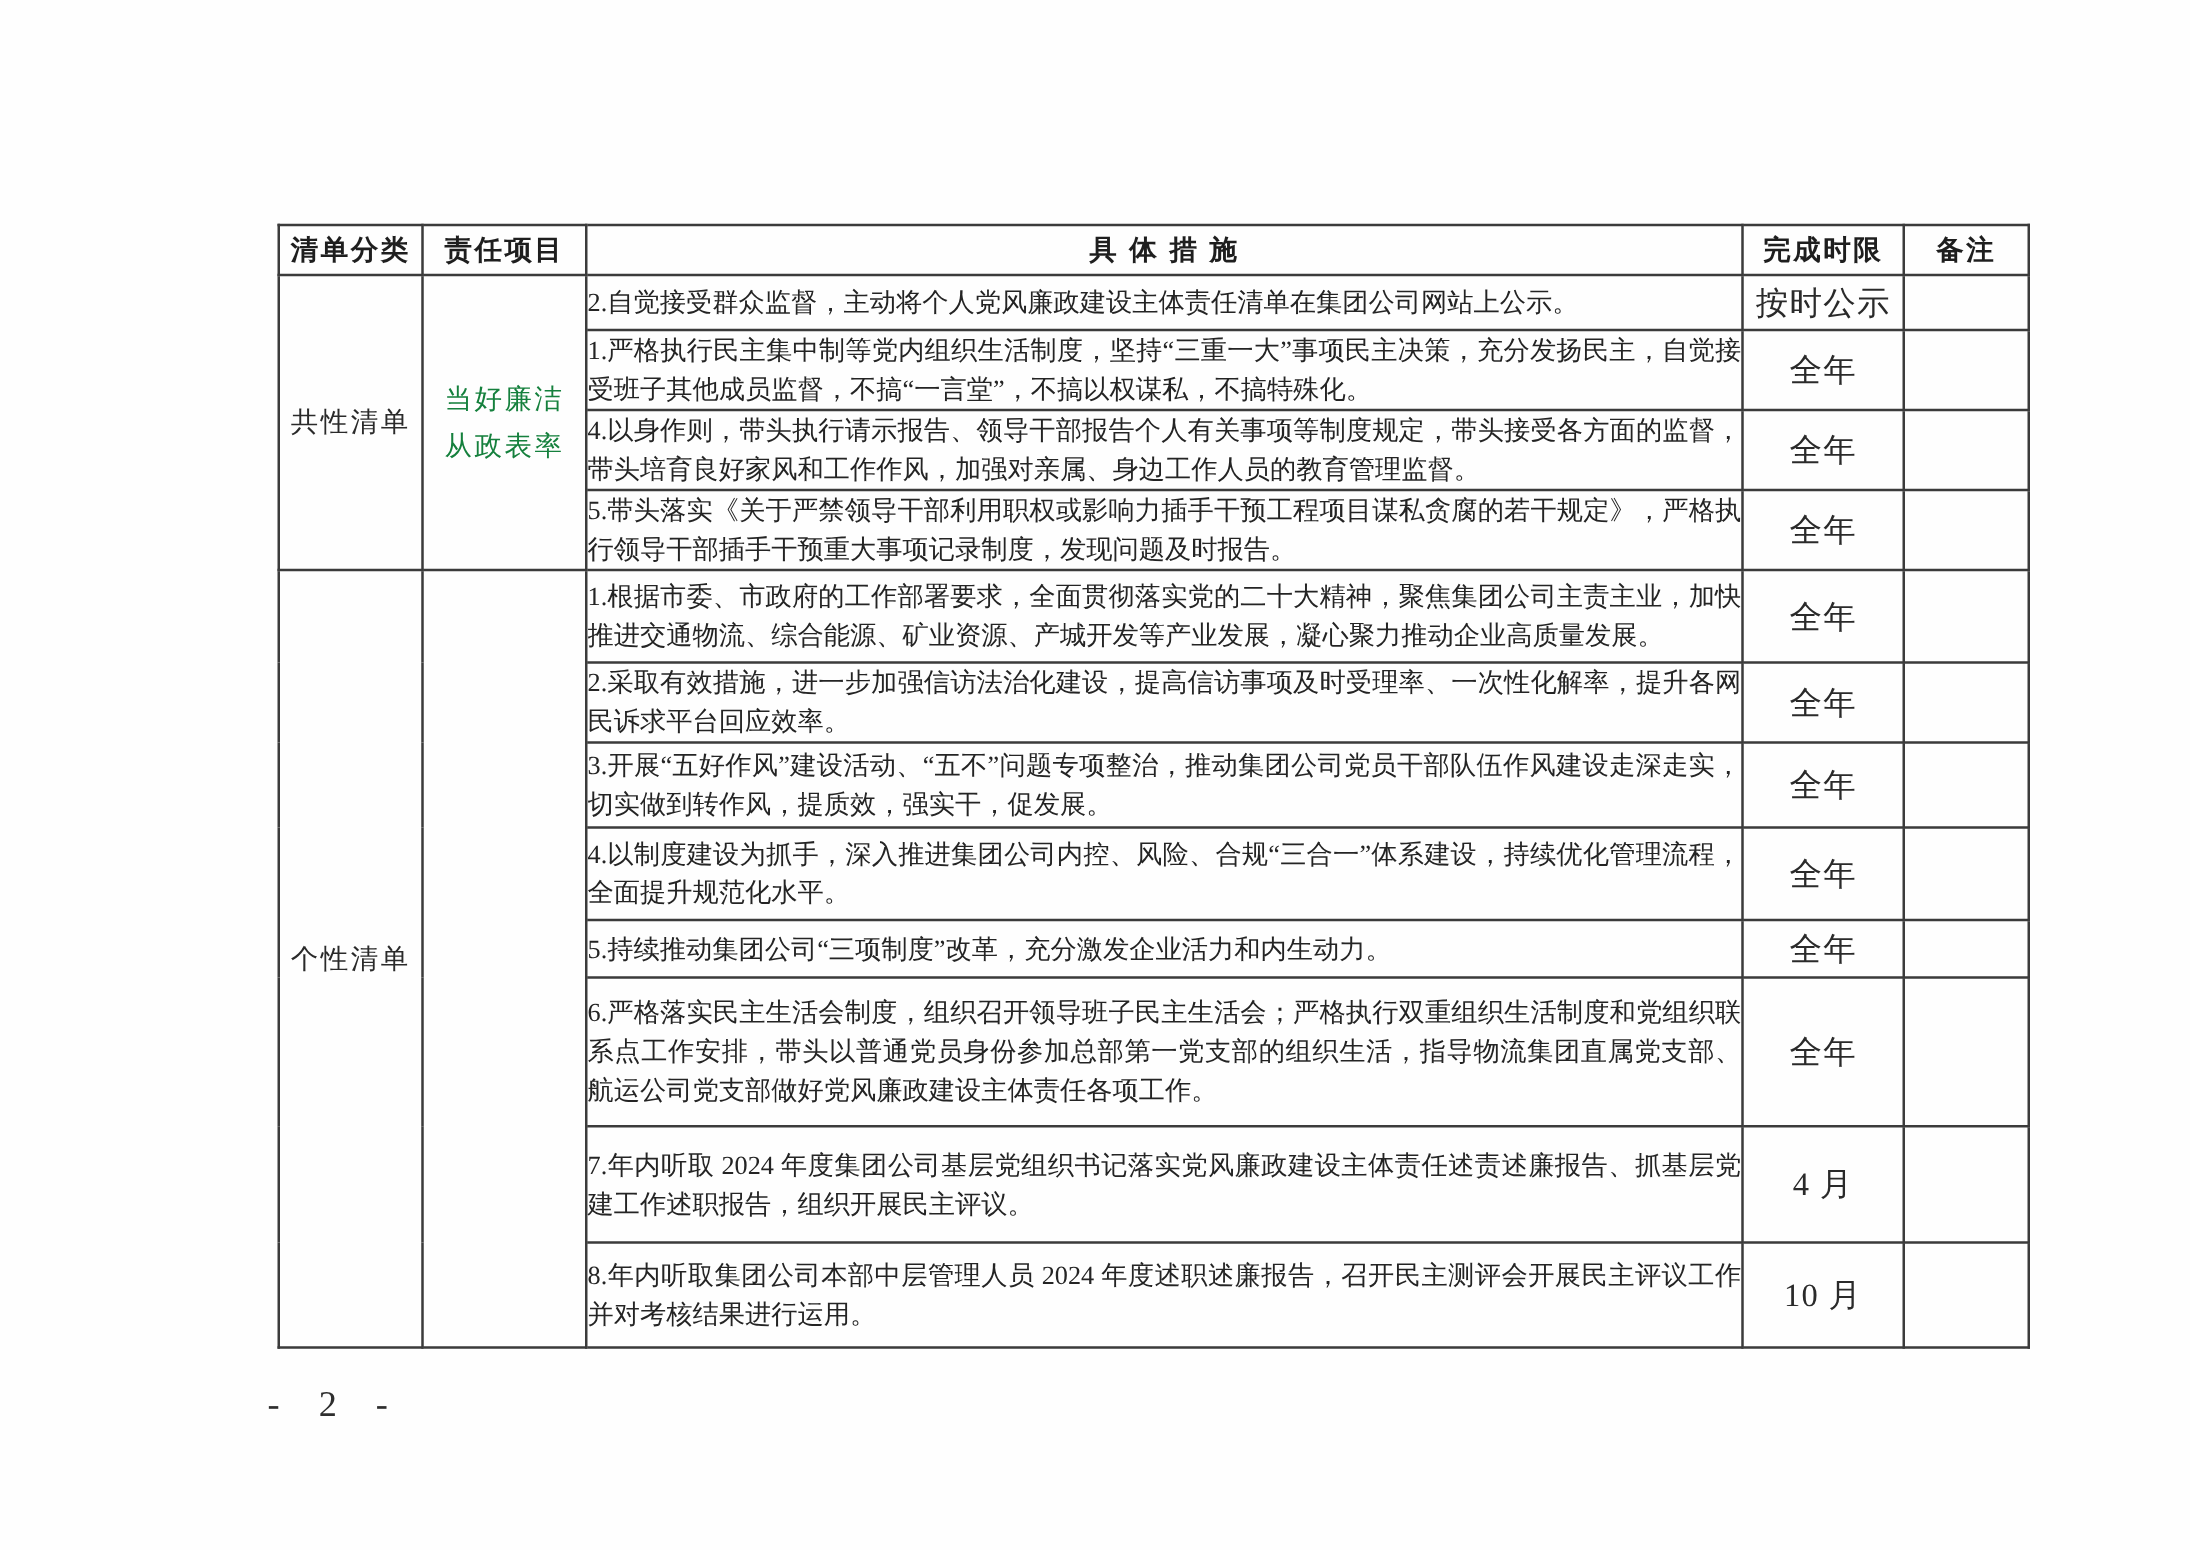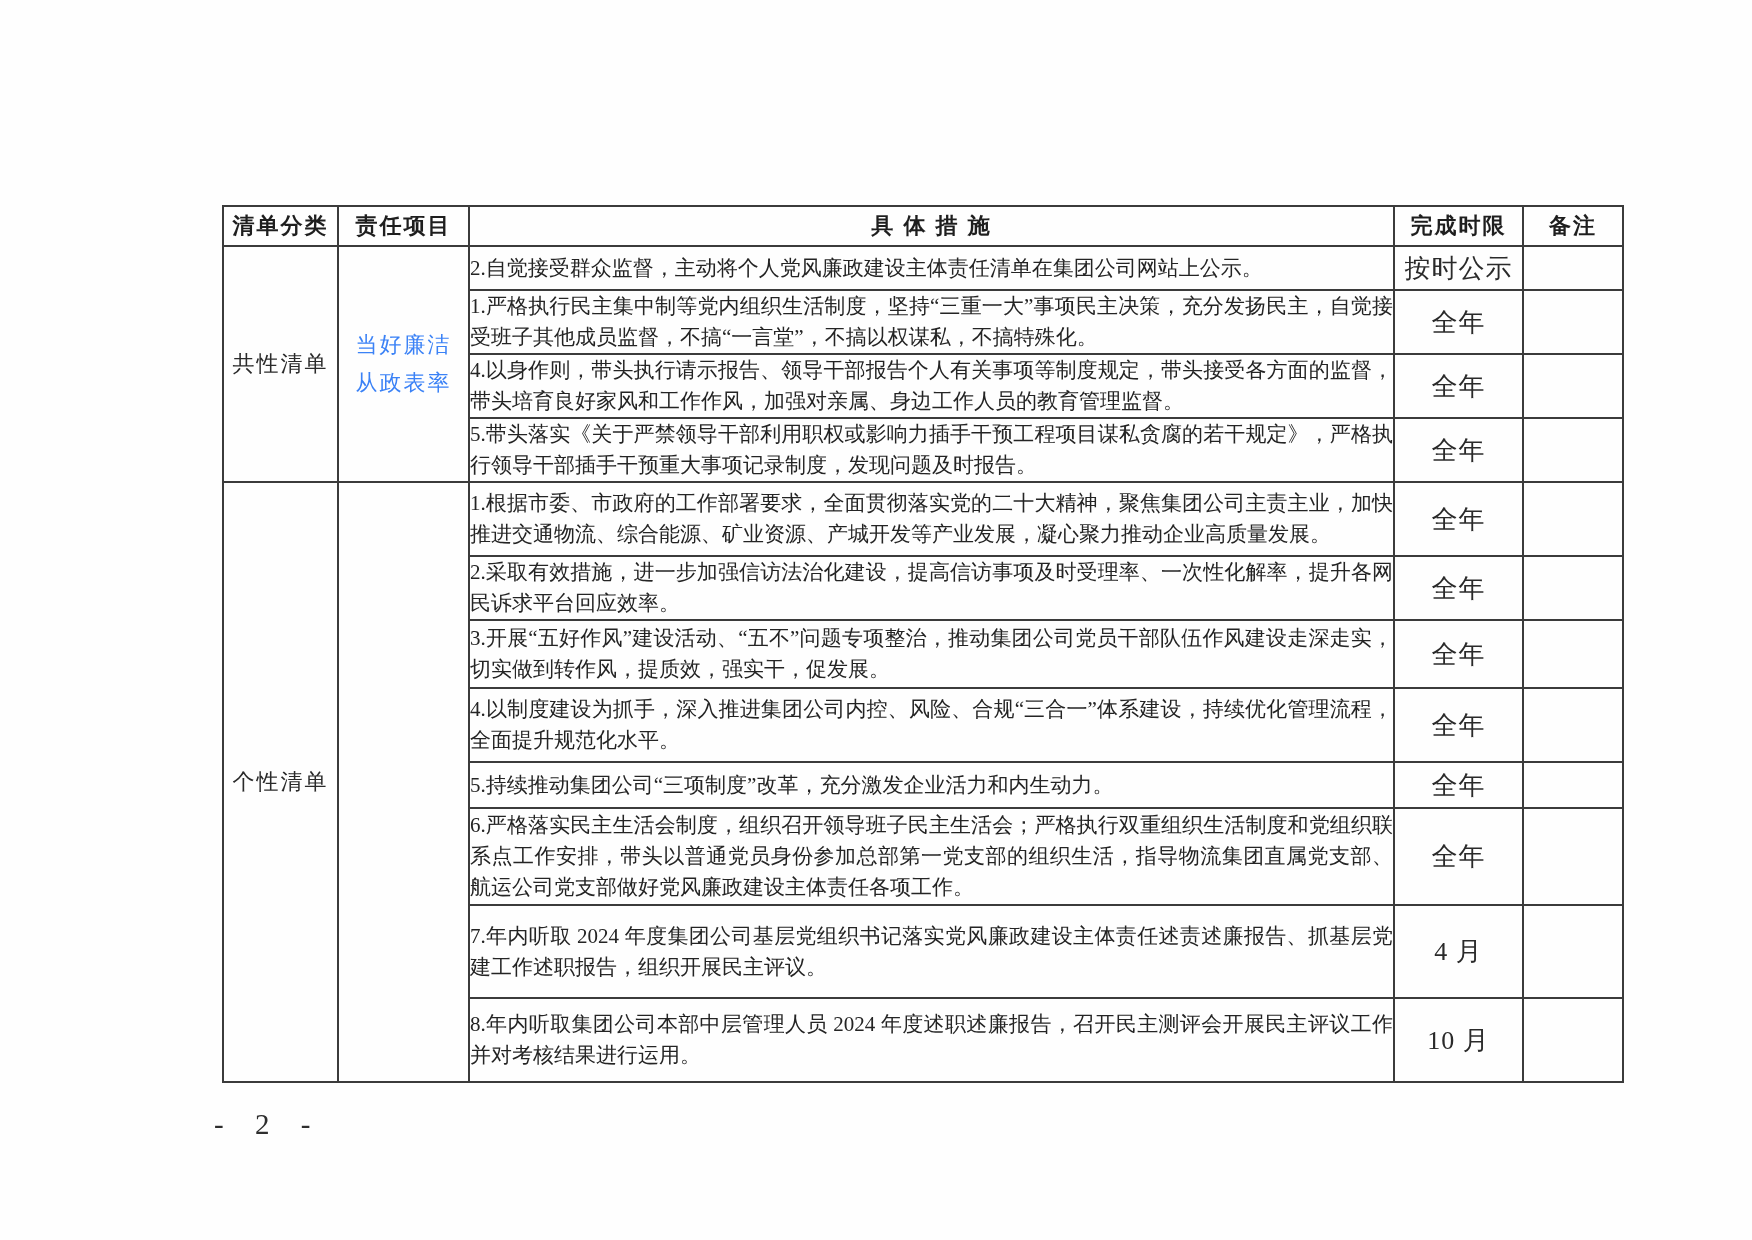--- a/index.html
+++ b/index.html
@@ -12,21 +12,21 @@
     width: 1752px;
     height: 1240px;
     background: #fefefe;
     overflow: hidden;
     font-family: "Liberation Serif", "DejaVu Serif", serif;
     color: #262626;
   }
   table.resp-table {
     position: absolute;
     left: 222px;
-    top: 205px;
+    top: 179px;
     width: 1400px;
     border-collapse: collapse;
     table-layout: fixed;
   }
   table.resp-table th,
   table.resp-table td {
     border: 2px solid #3b3b3b;
     padding: 0;
     vertical-align: middle;
     overflow: hidden;
@@ -44,21 +44,21 @@
     letter-spacing: 2px;
     text-align: center;
     color: #2a2a2a;
   }
   td.project-cell {
     font-size: 22px;
     letter-spacing: 2px;
     text-align: center;
     white-space: pre-line;
     line-height: 38px;
-    color: #3b82f6;
+    color: #15803d;
   }
   td.measure-cell {
     font-size: 21px;
     line-height: 31px;
     text-align: justify;
     padding: 2px 10px;
     color: #242424;
   }
   td.deadline-cell {
     font-size: 26px;
@@ -146,21 +146,21 @@
     <tr style="height:74px">
       <td class="measure-cell">4.以制度建设为抓手，深入推进集团公司内控、风险、合规“三合一”体系建设，持续优化管理流程，全面提升规范化水平。</td>
       <td class="deadline-cell">全年</td>
       <td class="note-cell"></td>
     </tr>
     <tr style="height:46px">
       <td class="measure-cell">5.持续推动集团公司“三项制度”改革，充分激发企业活力和内生动力。</td>
       <td class="deadline-cell">全年</td>
       <td class="note-cell"></td>
     </tr>
-    <tr style="height:97px">
+    <tr style="height:119px">
       <td class="measure-cell">6.严格落实民主生活会制度，组织召开领导班子民主生活会；严格执行双重组织生活制度和党组织联系点工作安排，带头以普通党员身份参加总部第一党支部的组织生活，指导物流集团直属党支部、航运公司党支部做好党风廉政建设主体责任各项工作。</td>
       <td class="deadline-cell">全年</td>
       <td class="note-cell"></td>
     </tr>
     <tr style="height:93px">
       <td class="measure-cell">7.年内听取 2024 年度集团公司基层党组织书记落实党风廉政建设主体责任述责述廉报告、抓基层党建工作述职报告，组织开展民主评议。</td>
       <td class="deadline-cell">4 月</td>
       <td class="note-cell"></td>
     </tr>
     <tr style="height:84px">

